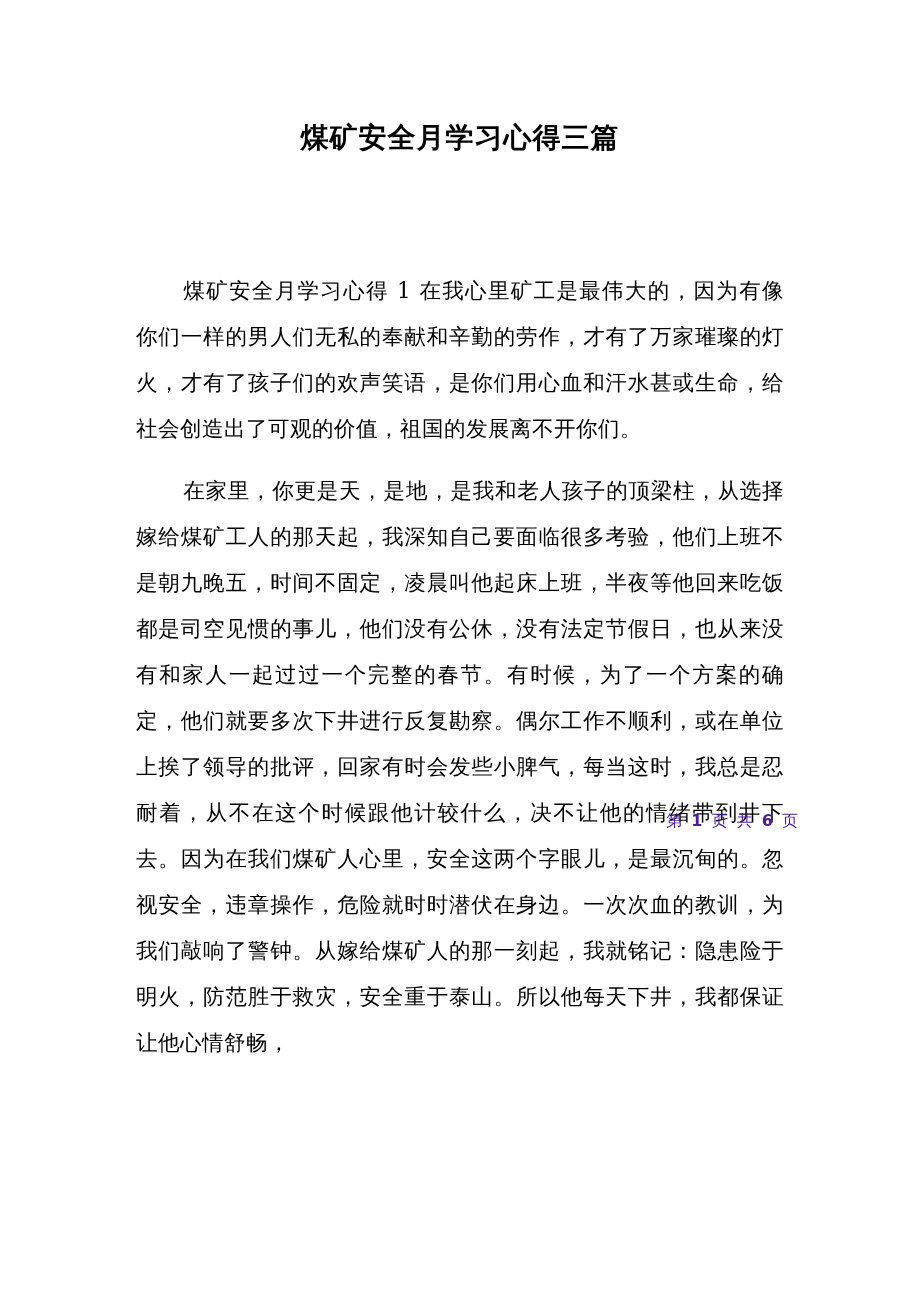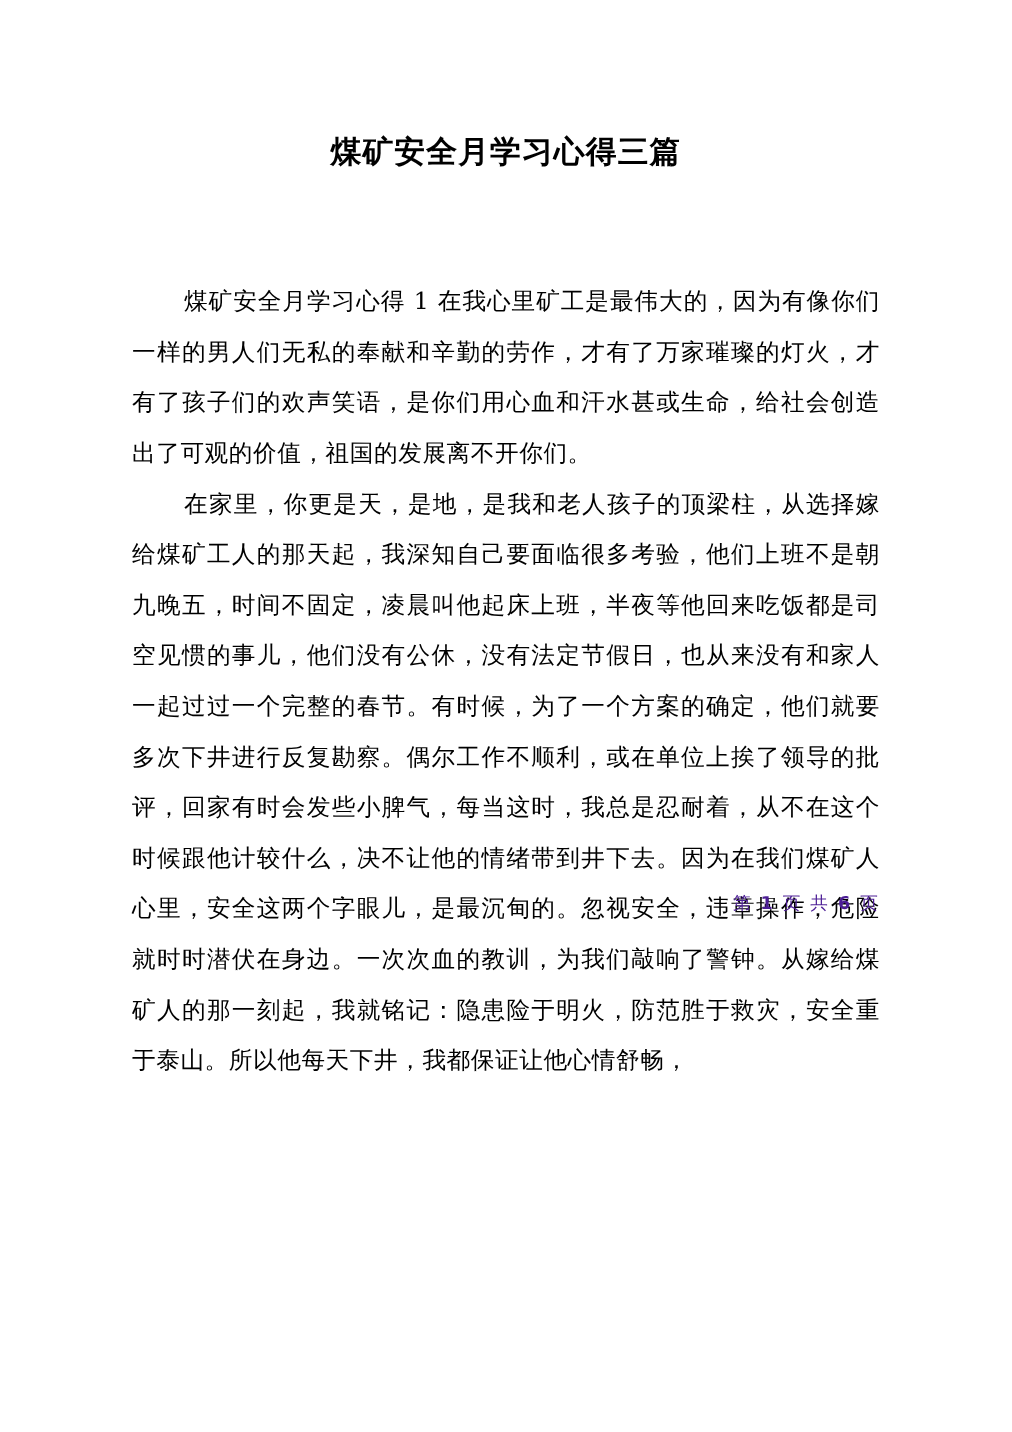--- a/index.html
+++ b/index.html
@@ -40,21 +40,21 @@
     left: 120px;
     top: 252px;
     width: 680px;
     font-size: 21.5px;
     line-height: 46px;
     text-align: justify;
     text-justify: inter-ideograph;
     letter-spacing: 0.5px;
   }
   .para {
-    margin: 0;
+    margin: 16px;
     text-indent: 2.2em;
   }
   .para + .para {
     margin-top: 0;
   }
   .footer {
     position: absolute;
     right: 120px;
     bottom: 116px;
     font-size: 16px;

